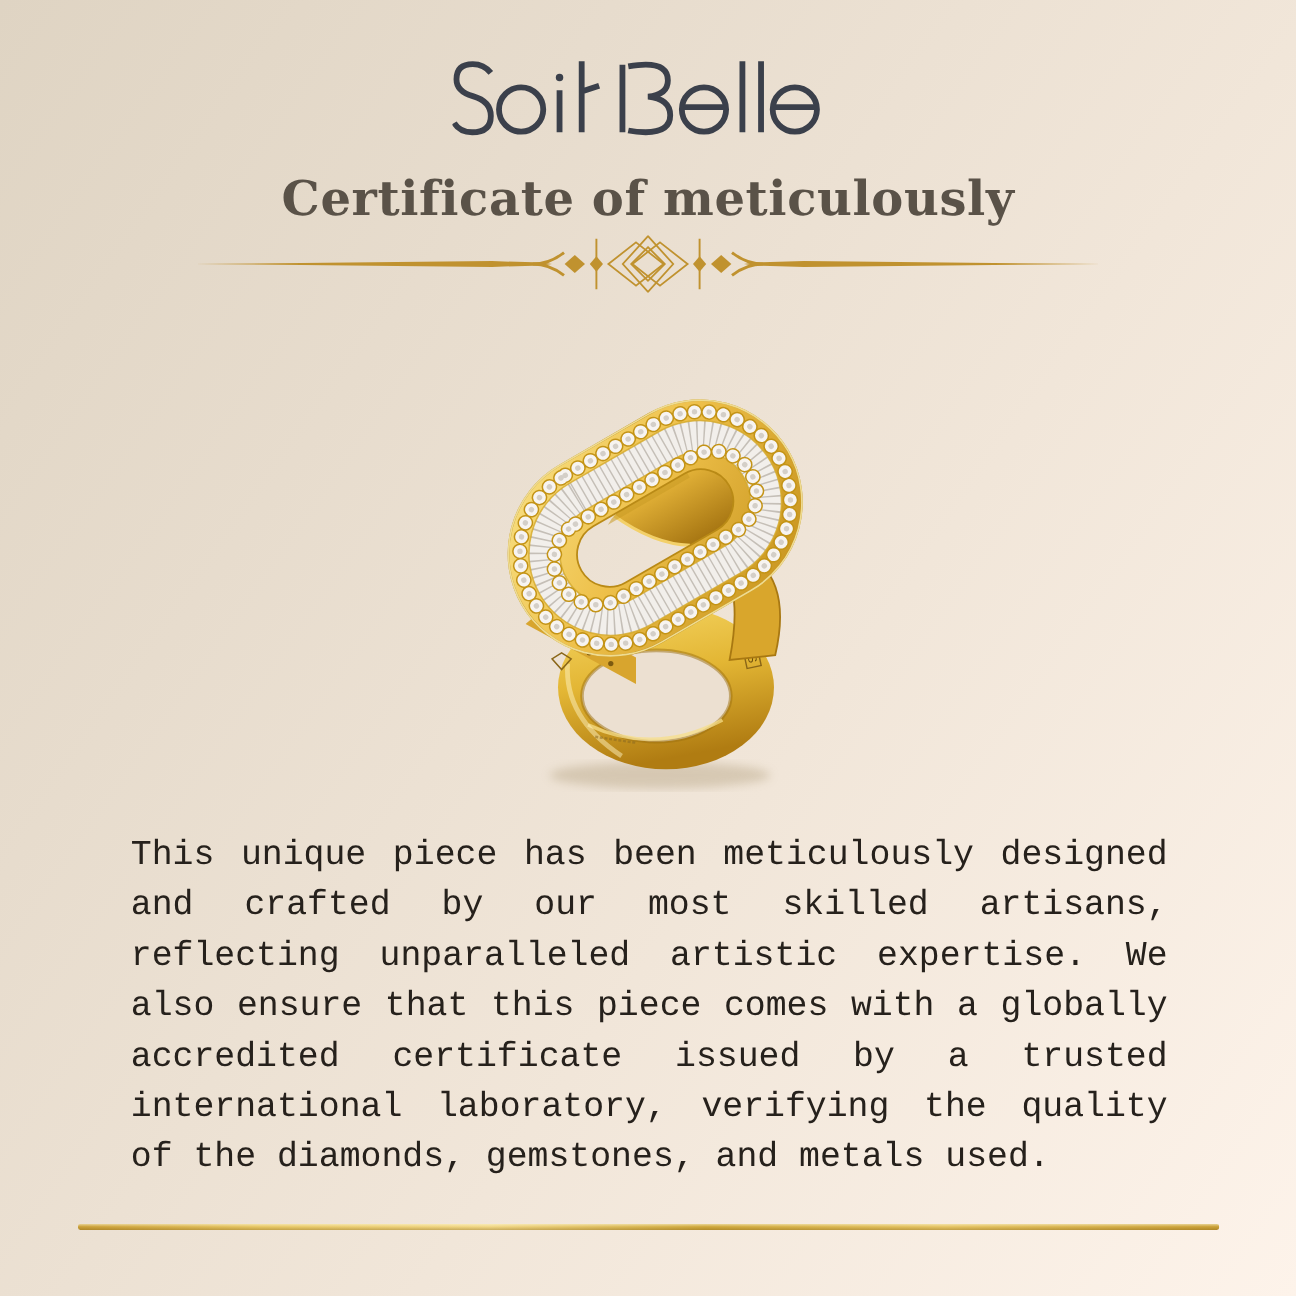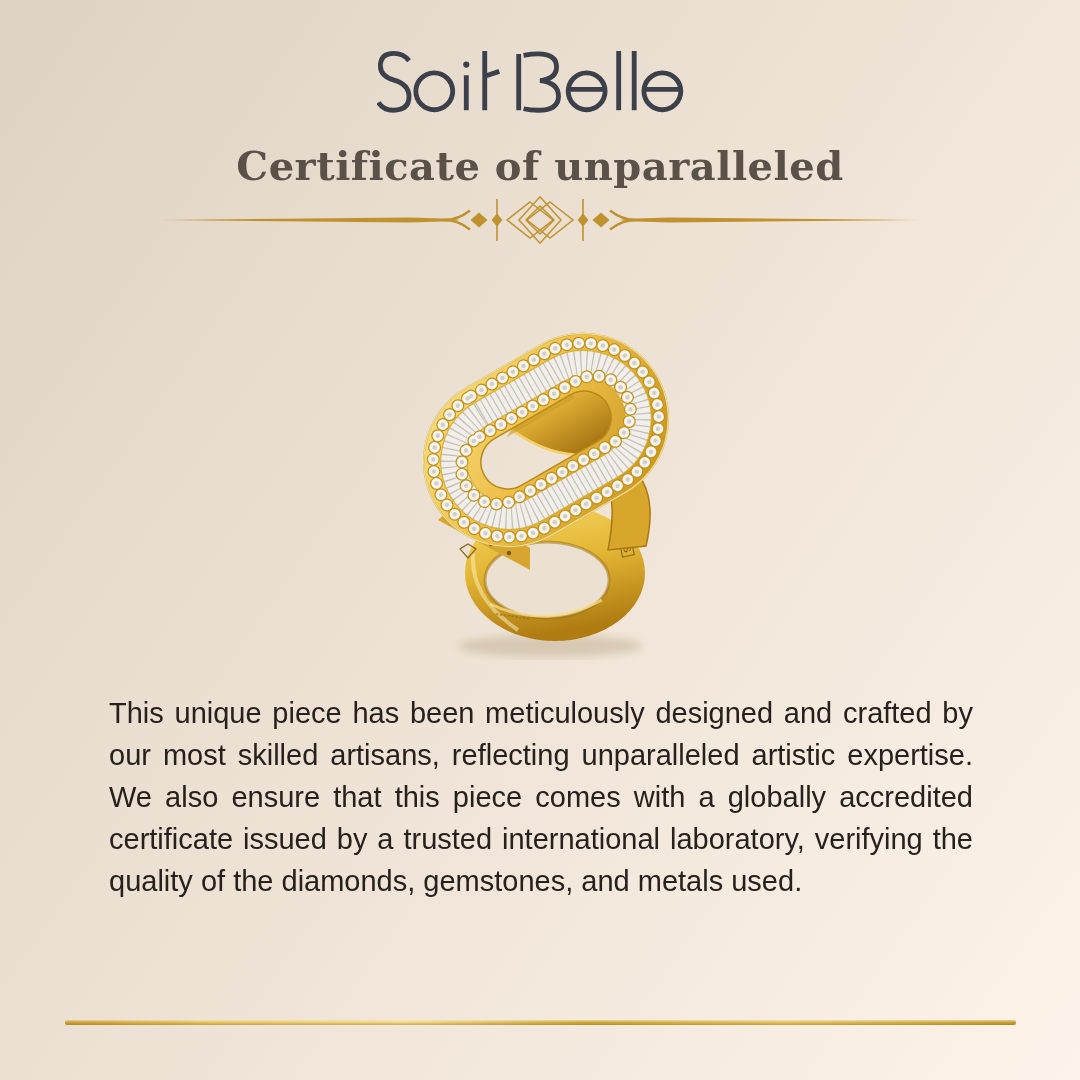--- a/index.html
+++ b/index.html
@@ -11,21 +11,21 @@
   .logo-svg{position:absolute;left:377px;top:46px;width:330px;height:76px;}
   .cert-title{
     position:absolute;left:0;top:142px;width:1080px;margin:0;
     text-align:center;font-family:"DejaVu Serif",serif;font-weight:bold;
     font-size:40px;color:#5a5248;letter-spacing:0.5px;
   }
   .divider-svg{position:absolute;left:160px;top:196px;width:760px;height:48px;}
   .ring-svg{position:absolute;left:378px;top:318px;width:322px;height:352px;}
   .description{
     position:absolute;left:109px;top:692px;width:864px;margin:0;
-    font-family:Liberation Sans, sans-serif;font-size:29px;line-height:42px;
+    font-family:Liberation Mono, monospace;font-size:29px;line-height:42px;
     color:#26211c;text-align:justify;text-align-last:left;
   }
   .gold-line{
     position:absolute;left:65px;top:1020px;width:951px;height:5px;border-radius:2px;
     background:
       linear-gradient(180deg,rgba(255,250,220,.55) 0%,rgba(255,255,255,0) 45%,rgba(110,75,0,.30) 100%),
       linear-gradient(90deg,#cba039 0%,#e7c766 16%,#f1d787 36%,#cfa83d 55%,#e6c566 76%,#caa037 100%);
   }
 </style>
 </head>
@@ -43,21 +43,21 @@
       <path d="M 146,8 V 66 M 151,9.5 Q 160,8 166,8 Q 185,8 185,21.5 Q 185,33.5 168,35.5 Q 187,37.5 187,51.5 Q 187,66 166,66 Q 158,66 151,64.5"></path>
       <circle cx="216" cy="46.5" r="19"></circle>
       <path d="M 198.5,44.5 H 233.5"></path>
       <path d="M 249,5 V 66"></path>
       <path d="M 265,5 V 66"></path>
       <circle cx="294" cy="46.5" r="19"></circle>
       <path d="M 276.5,44.5 H 311.5"></path>
     </g>
   </svg>
 
-  <h1 class="cert-title">Certificate of unparalleled</h1>
+  <h1 class="cert-title">Certificate of meticulously</h1>
 
   <svg class="divider-svg" viewBox="0 0 760 48">
     <g fill="#c0922f" stroke="#c0922f">
 
       <polygon stroke="none" points="2,24 250,21.6 292,22.8 300,24 292,25.2 250,26.4"></polygon>
 
       <path fill="none" stroke-width="2.4" d="M 284,24 Q 298,24 310,14.5 M 284,24 Q 298,24 310,33.5"></path>
 
       <polygon stroke="none" points="319,16.5 327.5,24 319,31.5 310.5,24"></polygon>
 

